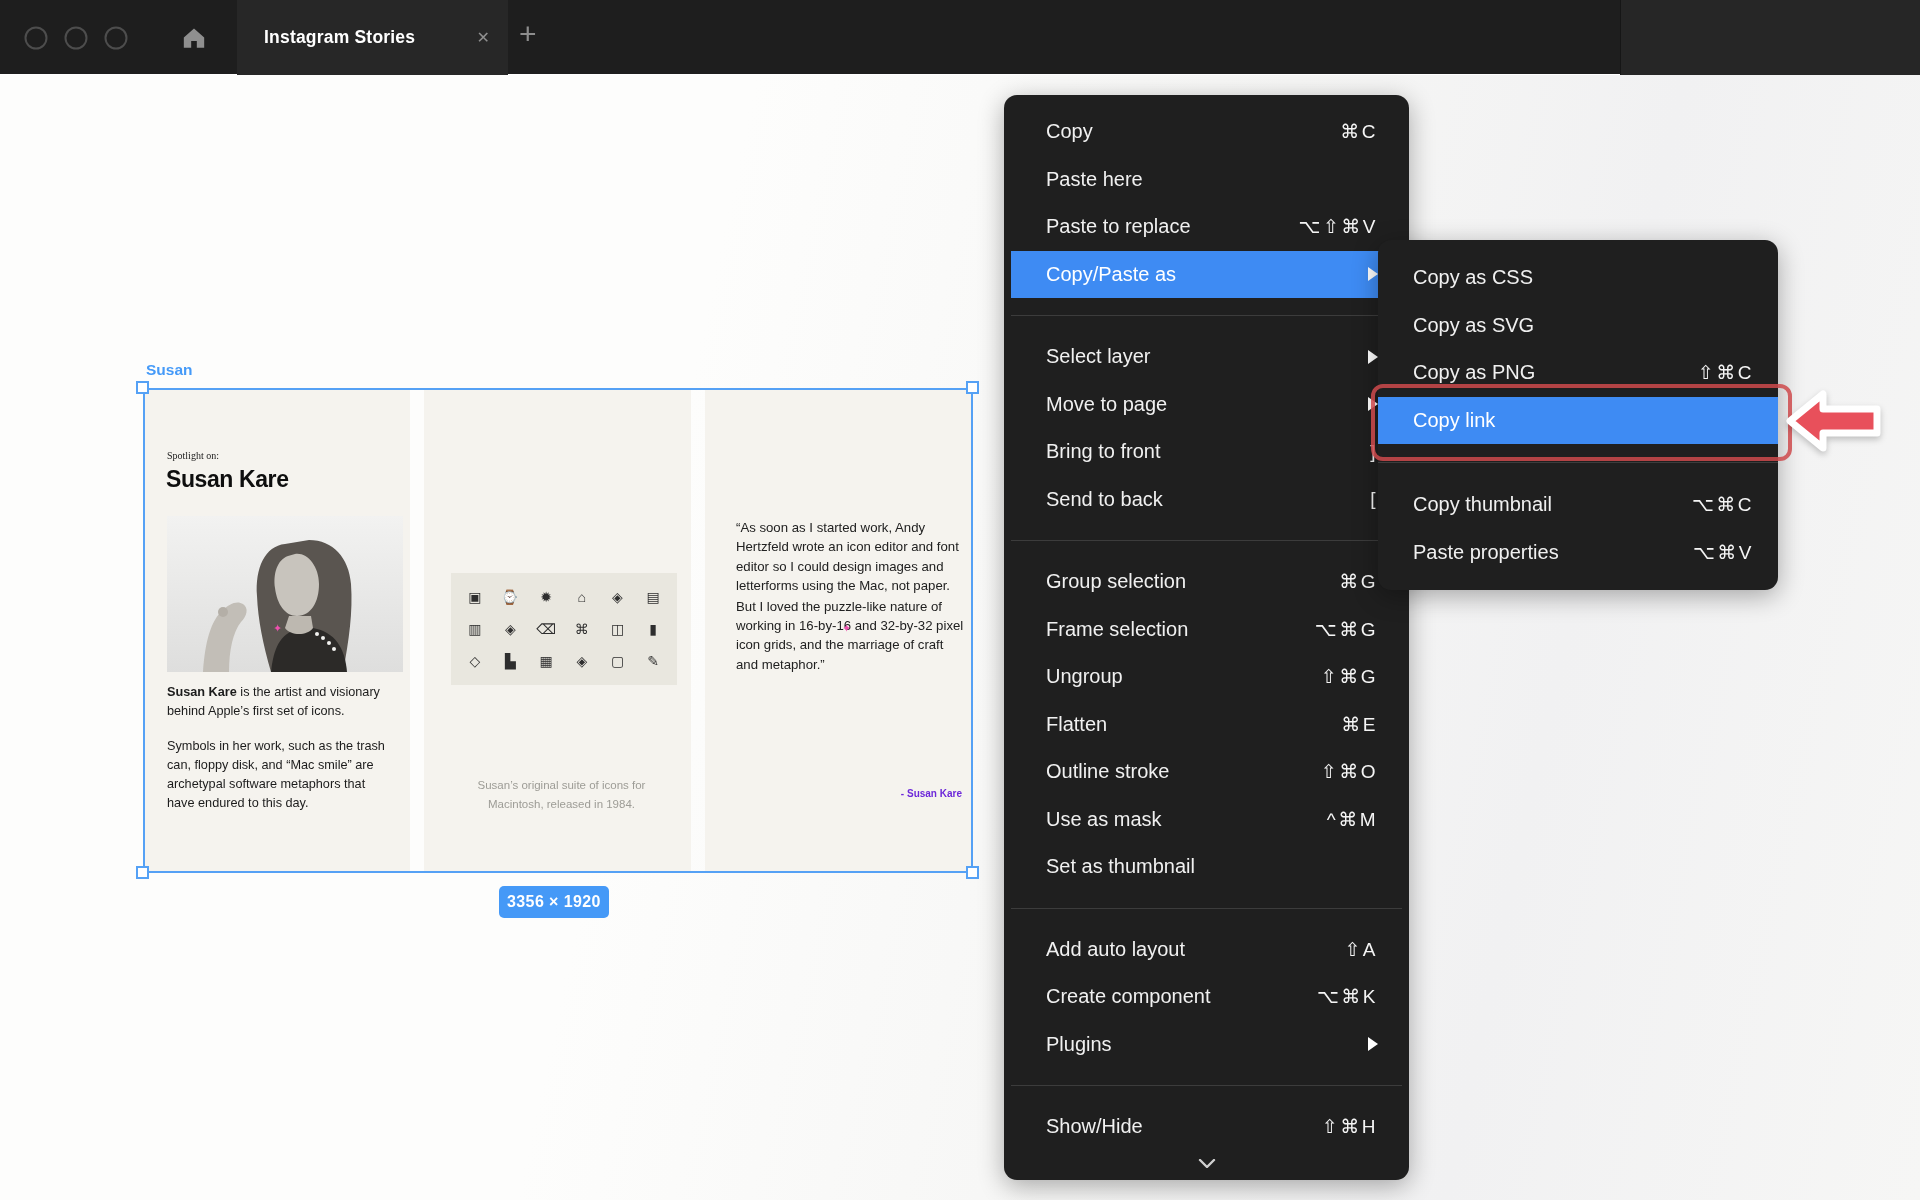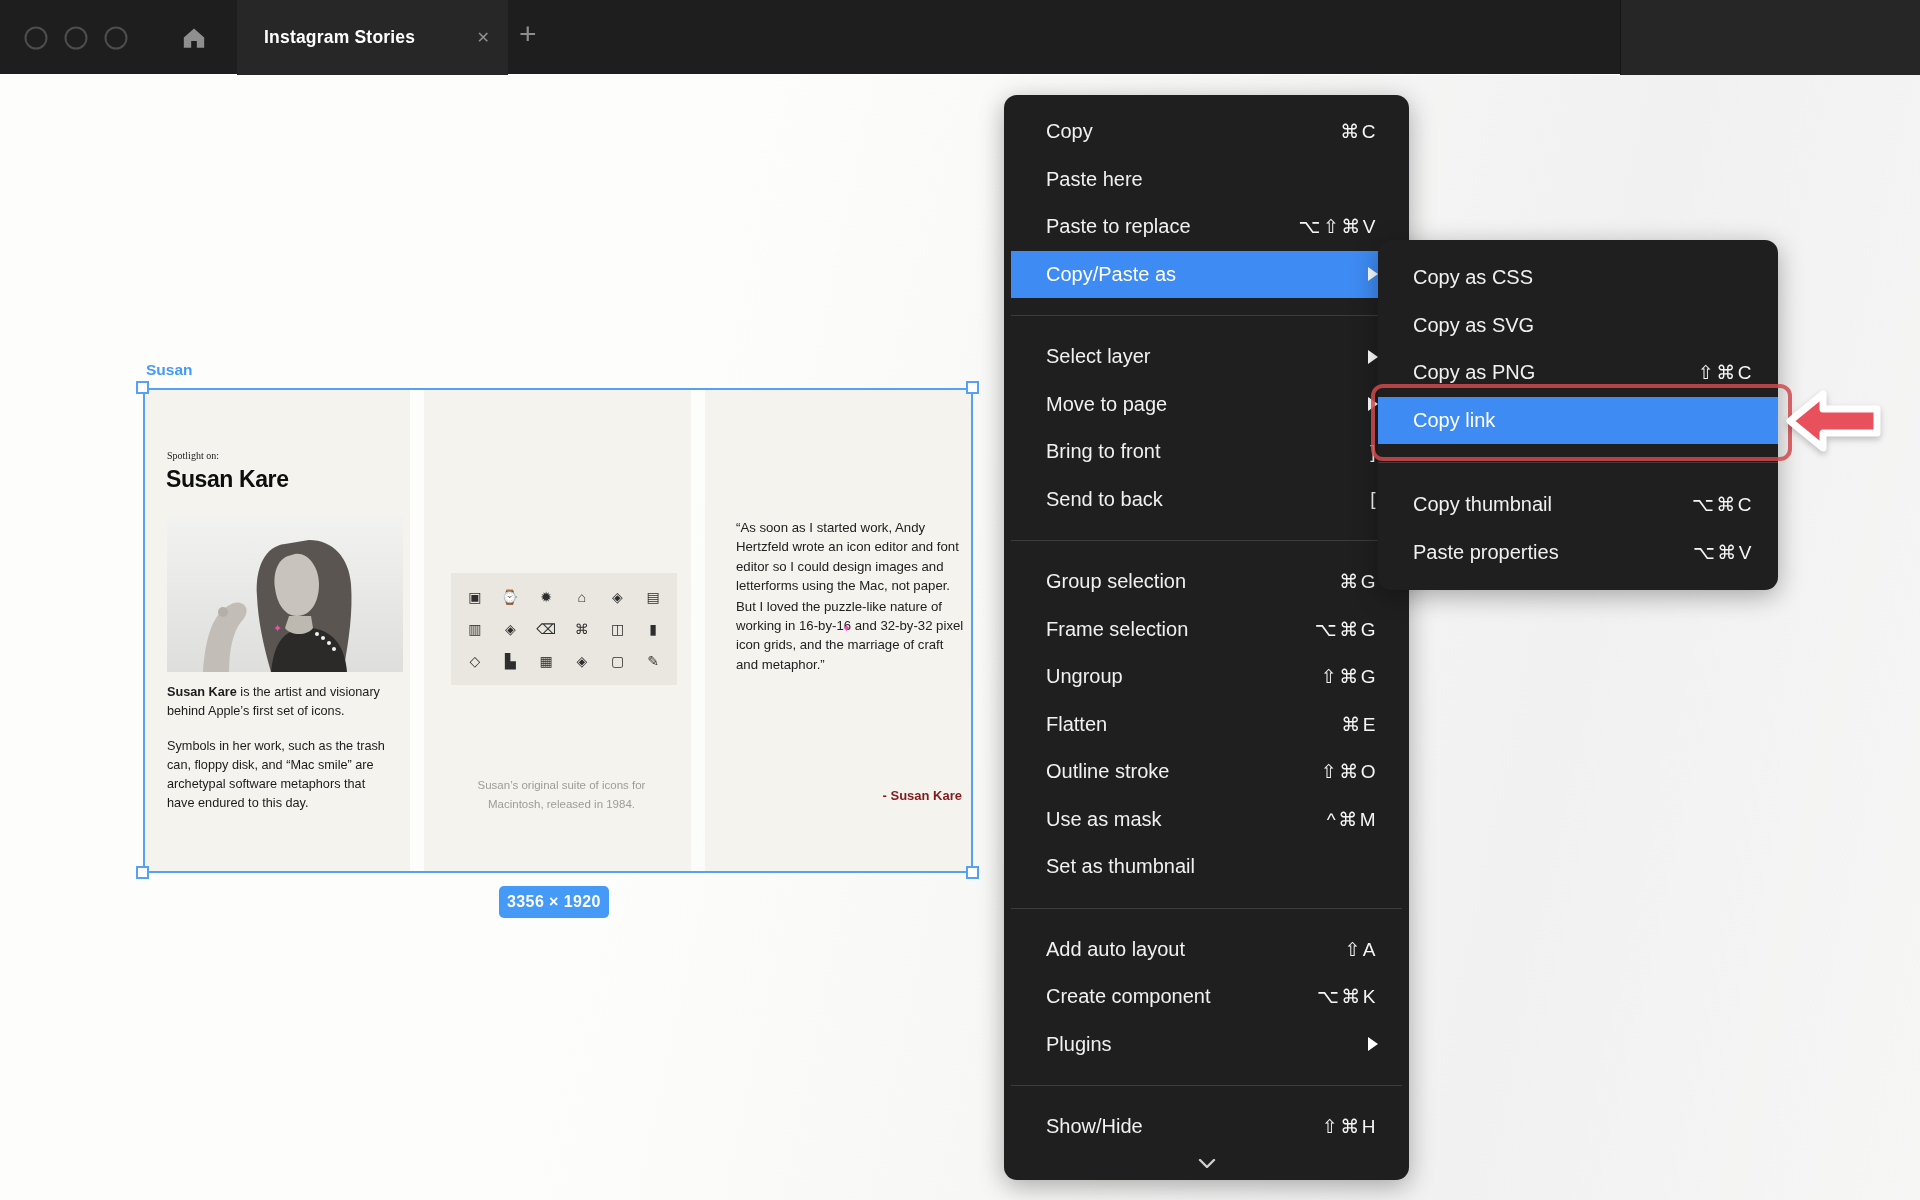--- a/index.html
+++ b/index.html
@@ -43,21 +43,21 @@
 
   .icon-panel { position:absolute; left:27px; top:185px; width:226px; height:112px; background:#e9e7df;
     display:grid; grid-template-columns:repeat(6,1fr); grid-template-rows:repeat(3,1fr); padding:8px 6px; }
   .cell { display:flex; align-items:center; justify-content:center; font-size:14px; color:#2e2e2e; }
   .caption { position:absolute; left:4px; top:388px; width:100%; text-align:center; font-size:11.5px;
     line-height:1.65; color:#9d9c96; }
   .caption span { display:inline-block; max-width:190px; }
 
   .quote { position:absolute; left:31px; top:130px; width:230px; font-size:13.2px; line-height:1.47; color:#212121; }
   .quote p + p { margin-top:1px; }
-  .attribution { position:absolute; right:11px; top:400px; font-size:13px; font-weight:700; color:#7f1d1d; }
+  .attribution { position:absolute; right:11px; top:400px; font-size:10px; font-weight:700; color:#6d28d9; }
 
   .cursor-dot { position:absolute; font-size:11px; color:#ee4fae; z-index:5; }
 
   .dims-badge { position:absolute; left:499px; top:811px; background:#4599f7; color:#fff;
     font-size:16px; font-weight:700; letter-spacing:.4px; padding:7px 8px; border-radius:5px; z-index:5; }
 
   
   .menu { position:absolute; background:#1f1f1f; border-radius:13px; color:#f0f0f0;
     box-shadow:0 6px 26px rgba(0,0,0,.32); z-index:10; }
   .main-menu { left:1004px; top:95px; width:405px; padding:13px 7px 8px; }

